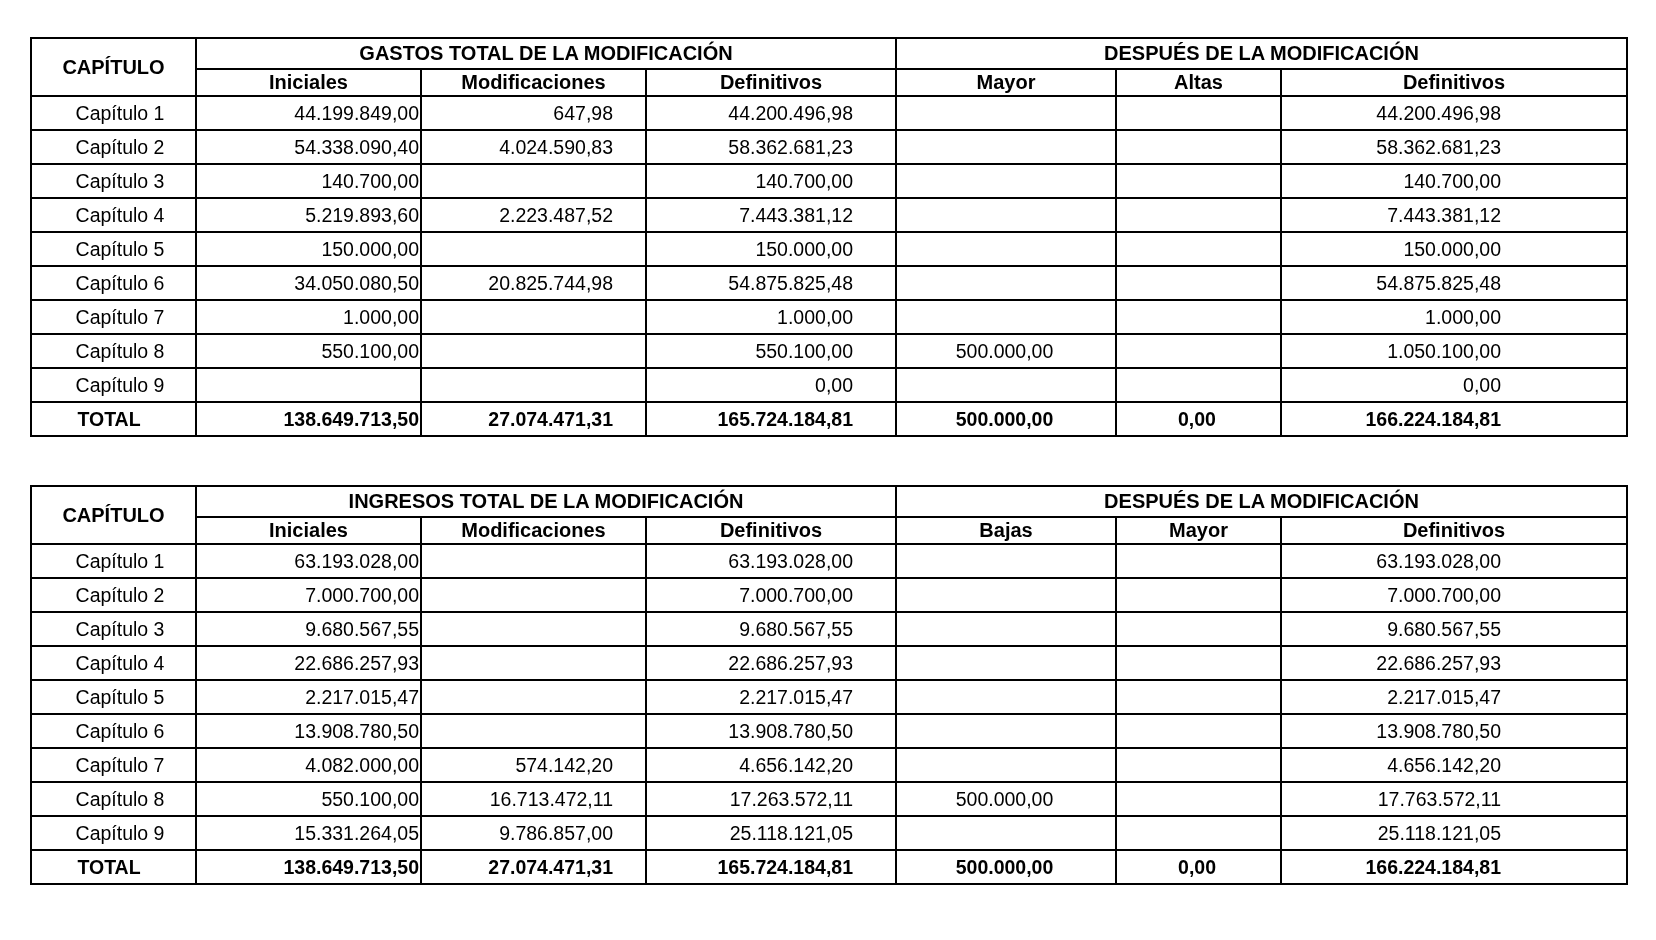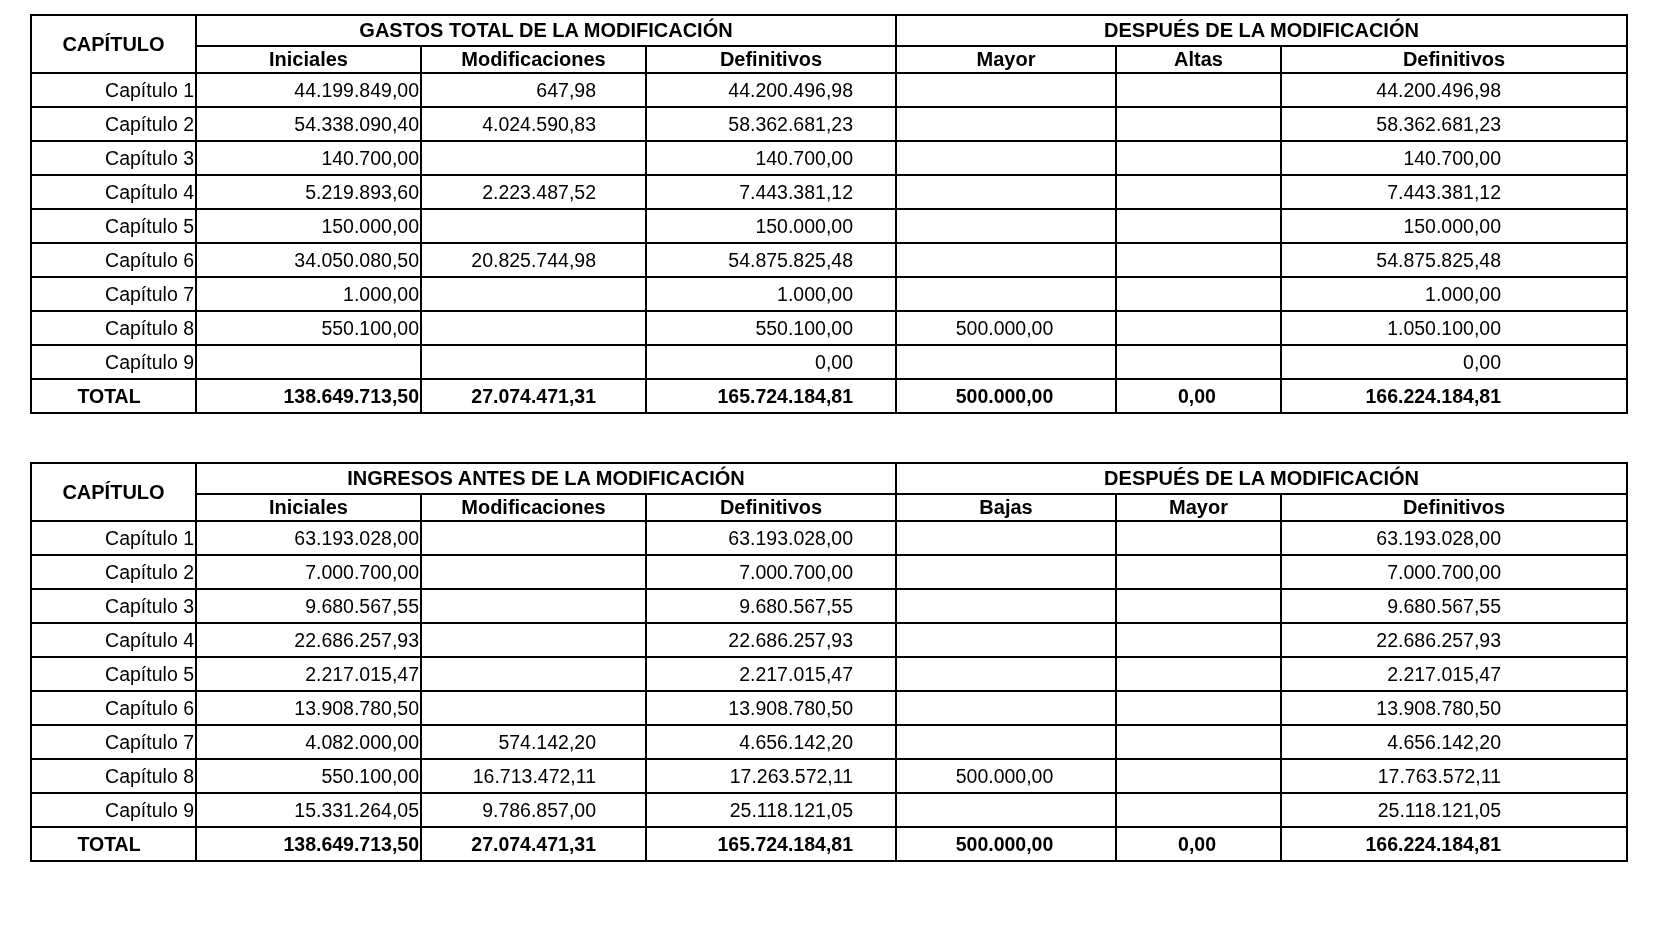--- a/index.html
+++ b/index.html
@@ -13,20 +13,21 @@
     width: 1656px;
     height: 940px;
     box-sizing: border-box;
     padding: 14px 30px 0 30px;
     background: #ffffff;
   }
   table.budget {
     border-collapse: collapse;
     table-layout: fixed;
     width: 1596px;
+    margin-top: 23px;
   }
   .table-wrap + .table-wrap {
     margin-top: 48px;
   }
   col.c1 { width: 165px; }
   col.c2 { width: 225px; }
   col.c3 { width: 225px; }
   col.c4 { width: 250px; }
   col.c5 { width: 220px; }
   col.c6 { width: 165px; }
@@ -45,28 +46,28 @@
   }
   th.group-h { height: 31px; }
   th.sub-h   { height: 14px; }
   th.corner  { font-size: 21px; }
 
   table.budget td {
     font-size: 19.5px;
     height: 34px;
   }
   td.label {
-    text-align: right;
+    text-align: center;
     padding-left: 14px;
   }
   td.num { text-align: right; }
 
   
   table.budget td:nth-child(2) { }
-  table.budget td:nth-child(3) { padding-right: 49px; }
+  table.budget td:nth-child(3) { padding-right: 32px; }
   table.budget td:nth-child(4) { padding-right: 42px; }
   table.budget td:nth-child(5),
   table.budget td:nth-child(6) { text-align: center; padding-right: 4px; }
   table.budget td:nth-child(7) { padding-right: 125px; }
 
   tr.total td { font-weight: bold; }
   tr.total td.label {
     text-align: center;
     padding-right: 9px;
     padding-left: 0;
@@ -205,21 +206,21 @@
           <col class="c2">
           <col class="c3">
           <col class="c4">
         <col class="c5">
           <col class="c6">
           <col class="c7">
       </colgroup>
       <thead>
         <tr>
           <th class="corner" rowspan="2">CAPÍTULO</th>
-          <th class="group-h" colspan="3">INGRESOS ANTES DE LA MODIFICACIÓN</th>
+          <th class="group-h" colspan="3">INGRESOS TOTAL DE LA MODIFICACIÓN</th>
           <th class="group-h" colspan="3">DESPUÉS DE LA MODIFICACIÓN</th>
         </tr>
         <tr>
           <th class="sub-h">Iniciales</th>
           <th class="sub-h">Modificaciones</th>
           <th class="sub-h">Definitivos</th>
           <th class="sub-h">Bajas</th>
           <th class="sub-h">Mayor</th>
           <th class="sub-h">Definitivos</th>
         </tr>

